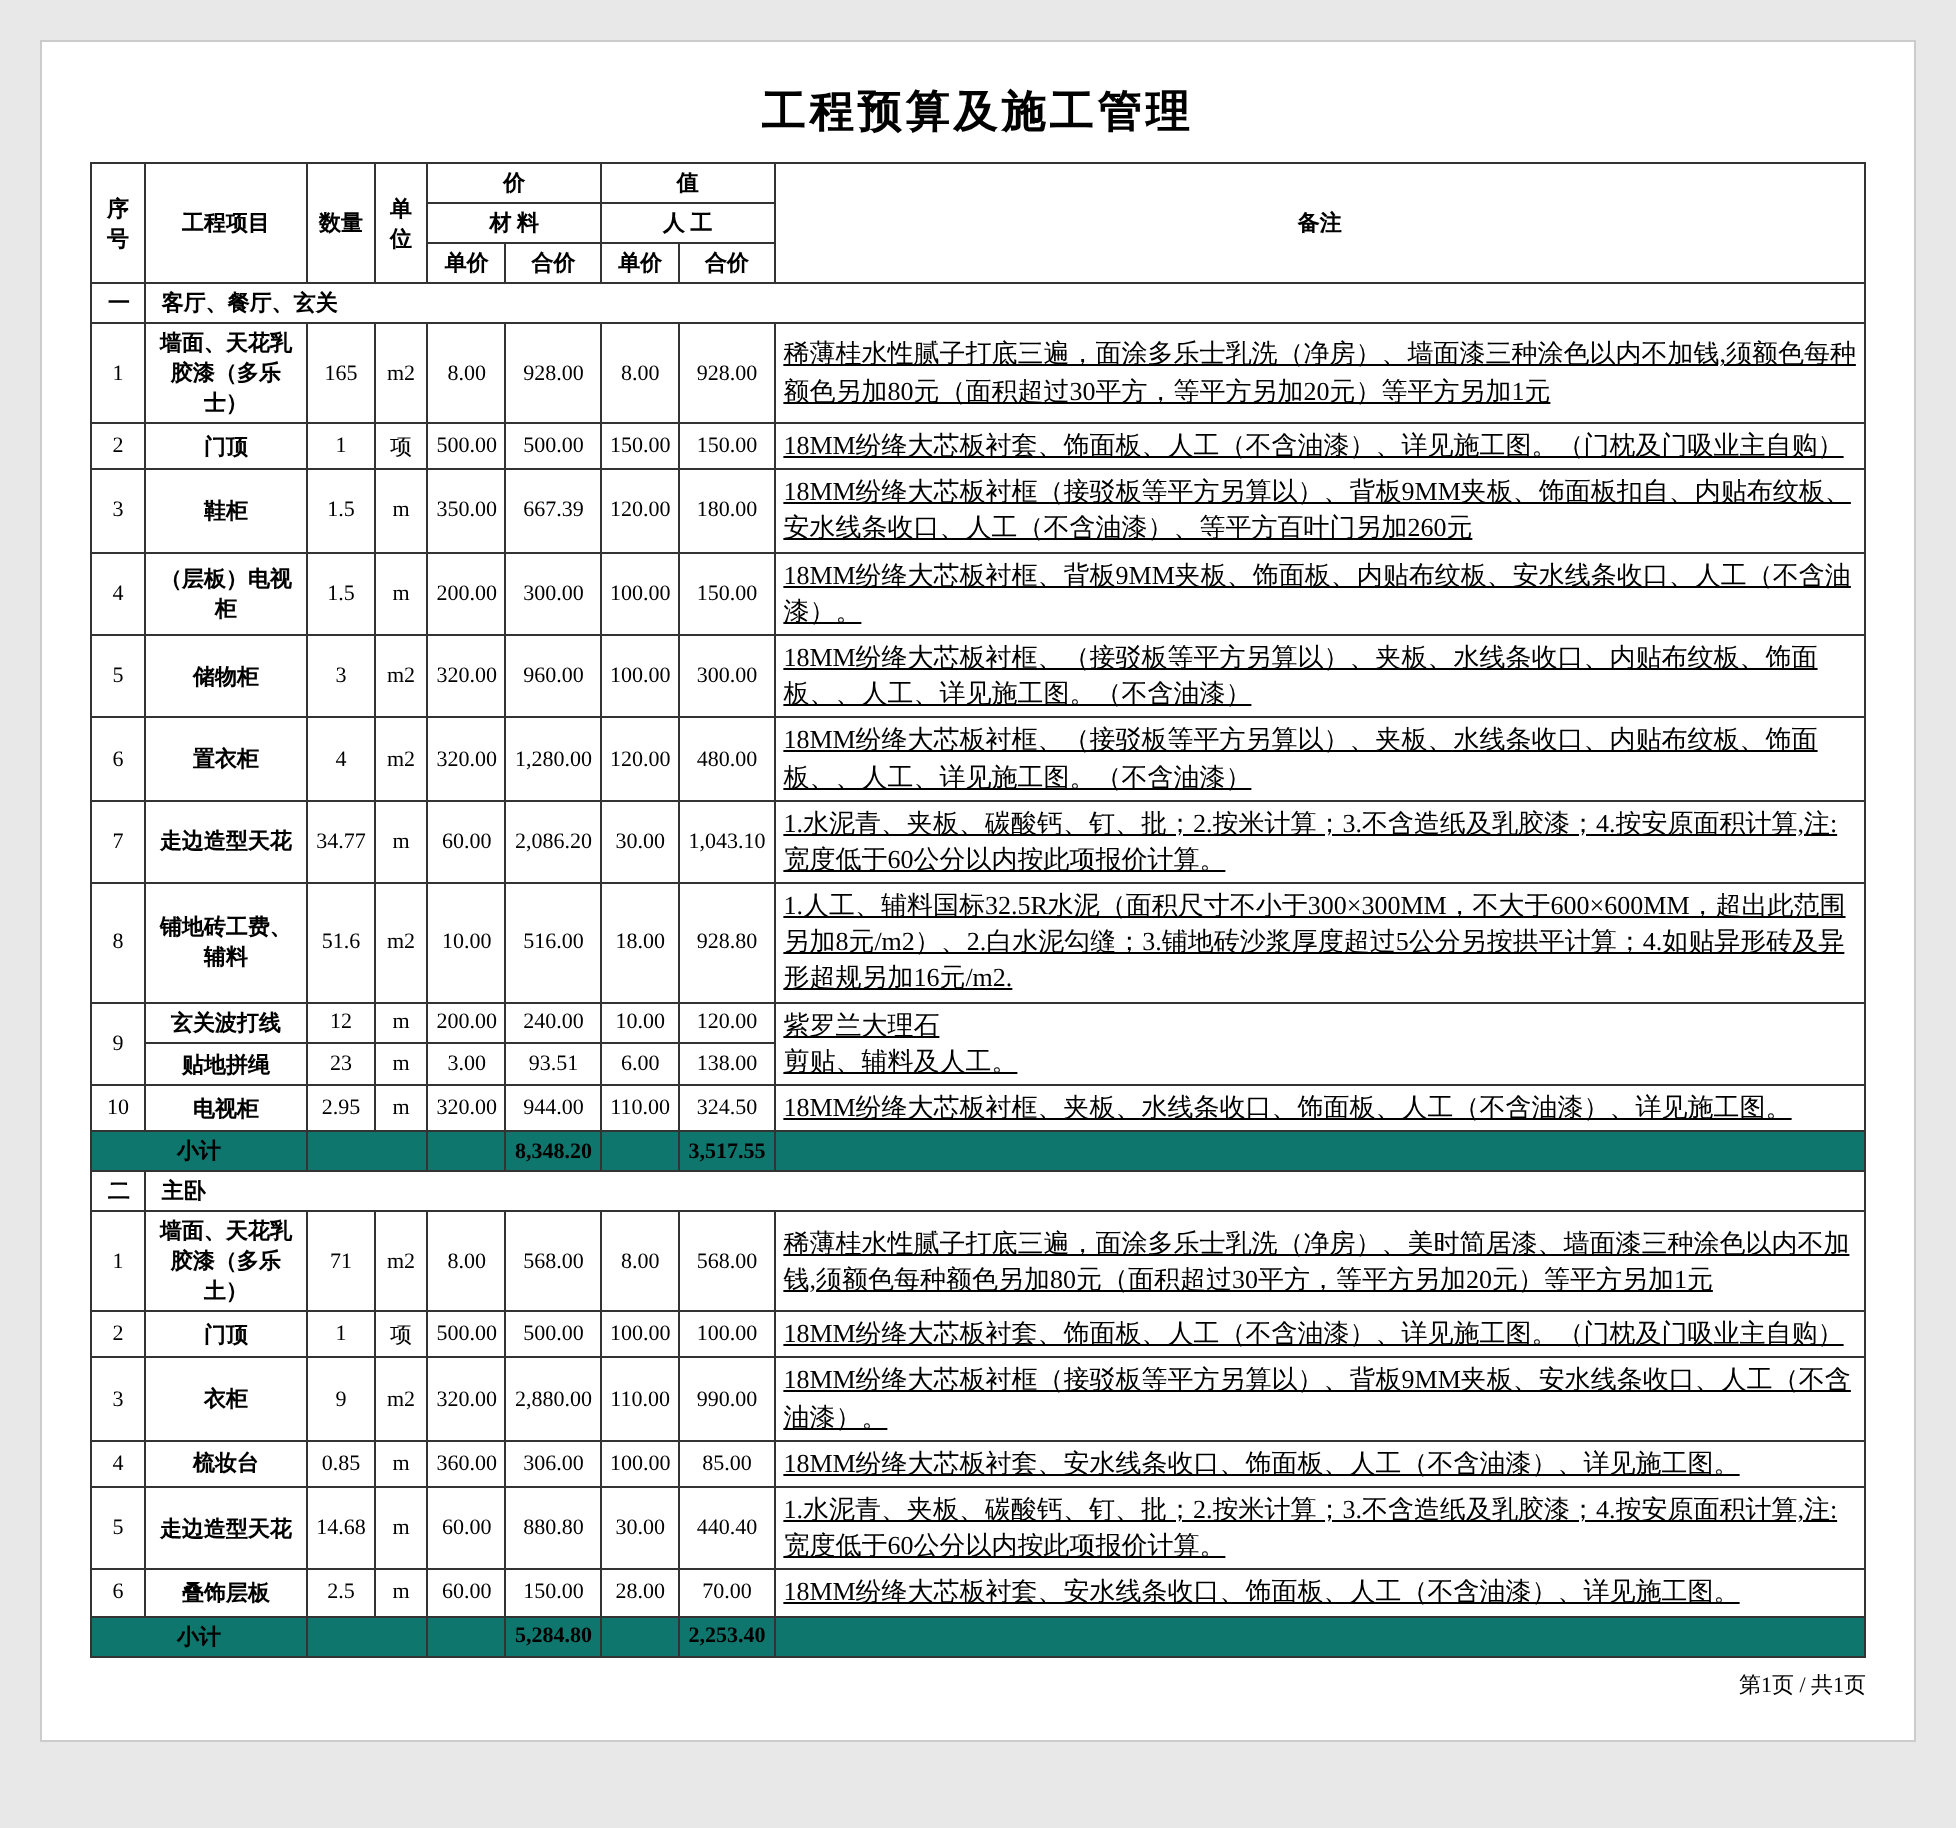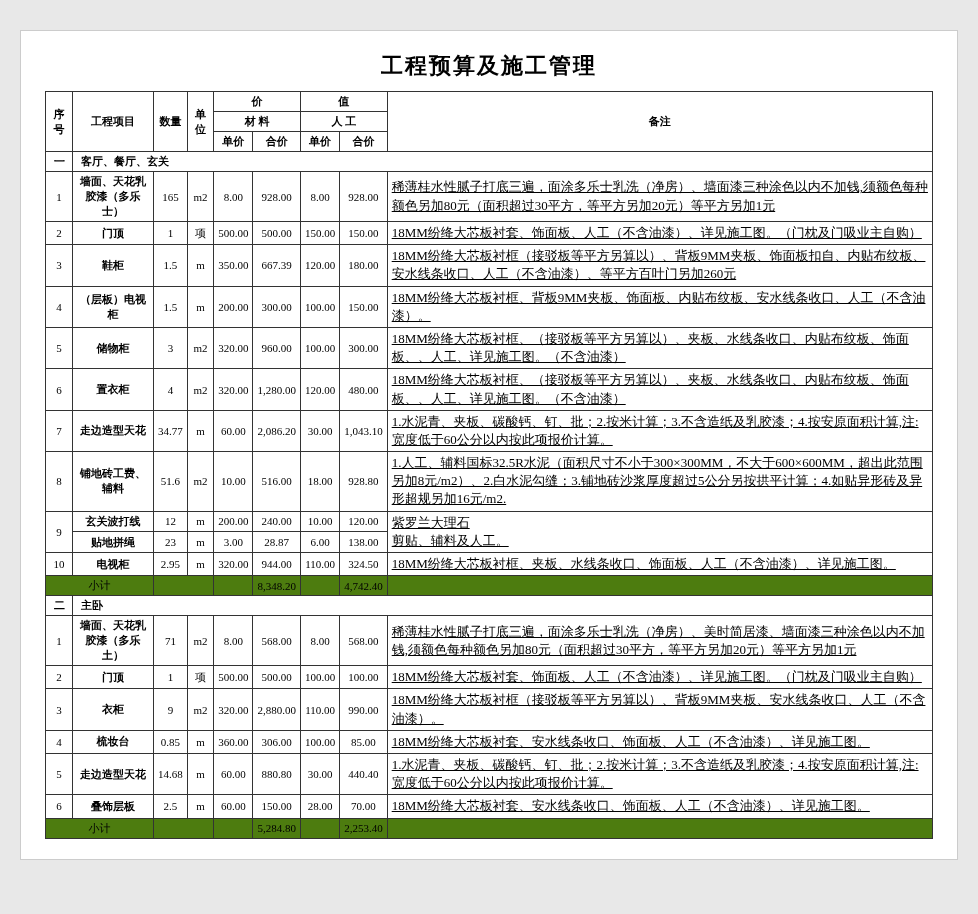--- a/index.html
+++ b/index.html
@@ -9,21 +9,20 @@
       font-size: 11px;
       display: flex;
       justify-content: center;
       padding: 20px;
     }
     .page {
       background: #fff;
       width: 948px;
       padding: 20px 24px;
       border: 1px solid #ccc;
-      margin-top: 10px;
     }
     .page-title {
       text-align: center;
       font-size: 22px;
       font-weight: bold;
       margin-bottom: 10px;
       letter-spacing: 2px;
     }
     .meta-row {
       display: flex;
@@ -48,22 +47,22 @@
       background: #fff;
       font-weight: bold;
     }
     .section-header td {
       background: #fff;
       font-weight: bold;
       text-align: left;
       padding-left: 8px;
     }
     .subtotal-row td {
-      background: #4d7c0f;
-      font-weight: normal;
+      background: #0f766e;
+      font-weight: bold;
     }
     .notes-cell {
       text-align: left;
       font-size: 13px;
       line-height: 1.4;
       text-decoration: underline;
     }
     .item-name {
       font-weight: bold;
       font-family: Liberation Serif, serif;
@@ -205,42 +204,42 @@
         <td>240.00</td>
         <td>10.00</td>
         <td>120.00</td>
         <td rowspan="2" class="notes-cell">紫罗兰大理石<br>剪贴、辅料及人工。</td>
       </tr>
         <tr>
         <td class="item-name">贴地拼绳</td>
         <td>23</td>
         <td>m</td>
         <td>3.00</td>
-        <td>28.87</td>
+        <td>93.51</td>
         <td>6.00</td>
         <td>138.00</td>
       </tr>
         <tr>
         <td>10</td>
         <td class="item-name">电视柜</td>
         <td>2.95</td>
         <td>m</td>
         <td>320.00</td>
         <td>944.00</td>
         <td>110.00</td>
         <td>324.50</td>
         <td class="notes-cell">18MM纷绛大芯板衬框、夹板、水线条收口、饰面板、人工（不含油漆）、详见施工图。</td>
       </tr>
         <tr class="subtotal-row">
     <td colspan="2">小计</td>
     <td colspan="2"></td>
     <td></td>
     <td>8,348.20</td>
     <td></td>
-    <td>4,742.40</td>
+    <td>3,517.55</td>
     <td></td>
   </tr>
         <tr class="section-header">
           <td>二</td>
     <td colspan="8">主卧</td>
         </tr>
         <tr>
         <td>1</td>
         <td class="item-name">墙面、天花乳胶漆（多乐土）</td>
         <td>71</td>
@@ -311,13 +310,14 @@
     <td colspan="2"></td>
     <td></td>
     <td>5,284.80</td>
     <td></td>
     <td>2,253.40</td>
     <td></td>
   </tr>
       </tbody>
   </table>
 
+  <div class="page-num">第1页 / 共1页</div>
 </div>
 
 </body></html>

